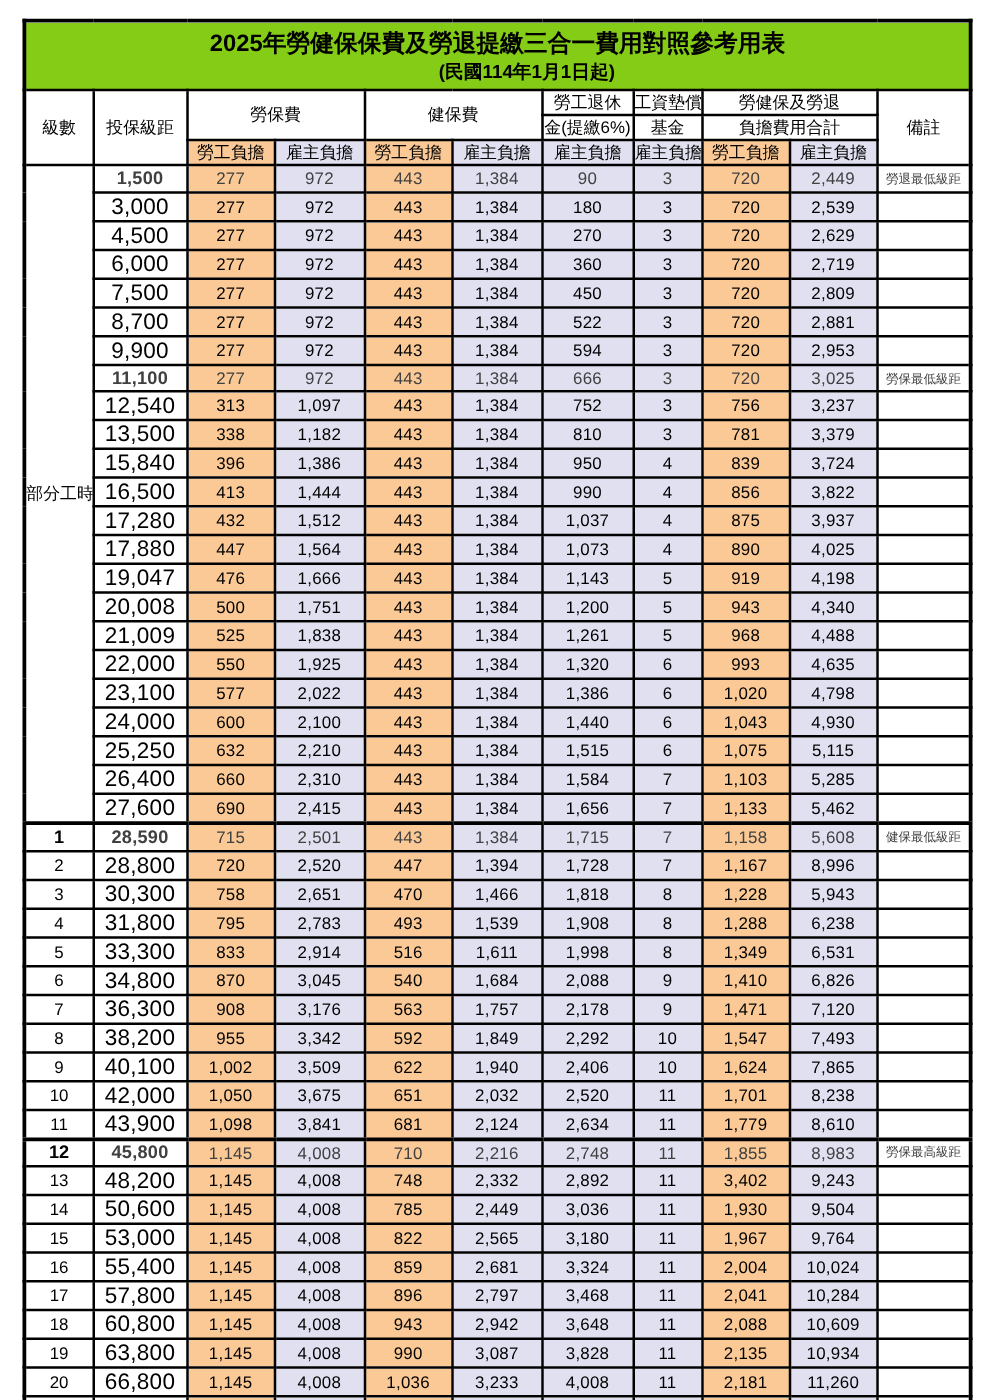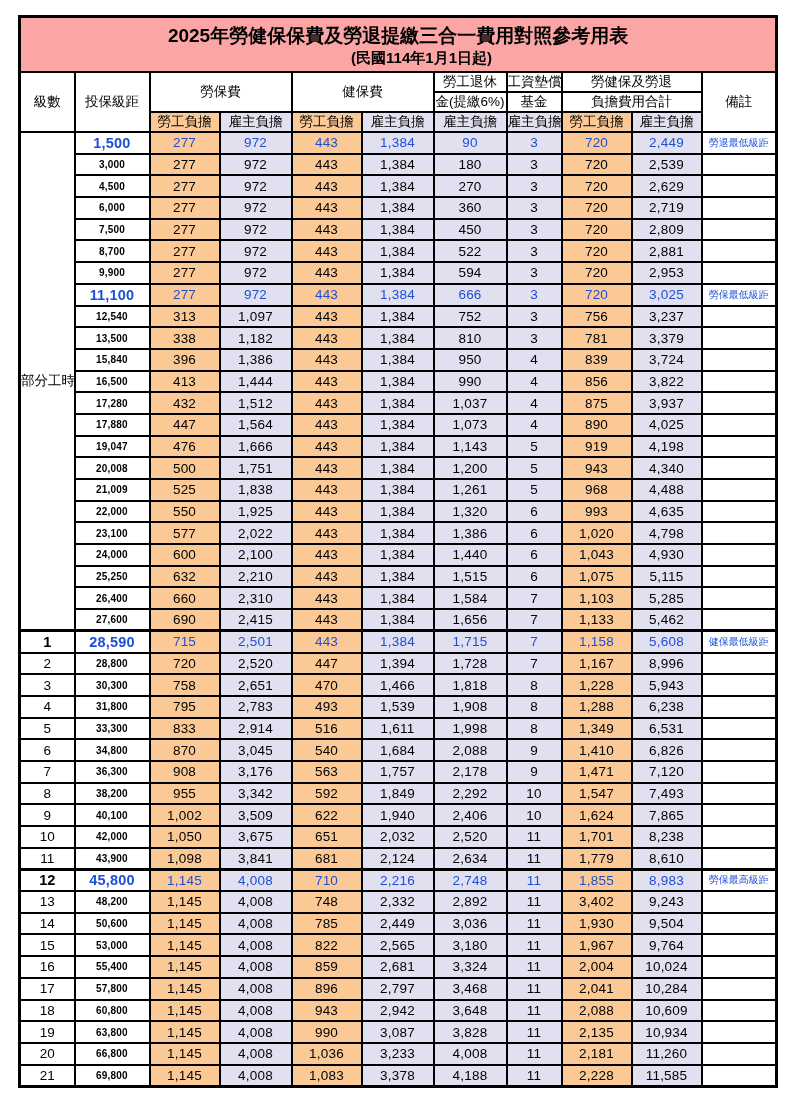--- a/index.html
+++ b/index.html
@@ -1,33 +1,33 @@
 <!DOCTYPE html>
 <html><head>
 <meta charset="utf-8">
 <style>
   html,body{margin:0;padding:0;background:#fff;}
   body{width:791px;height:1120px;font-family:"Liberation Sans",sans-serif;color:#000;overflow:hidden;}
   .sheet{padding:15px 16px 0 18px;}
   table{border-collapse:collapse;table-layout:fixed;width:757px;}
   th,td{border:2px solid #000;padding:0;text-align:center;vertical-align:middle;overflow:hidden;white-space:nowrap;}
   table{border:3px solid #000;}
-  .title-cell{height:53px;background:#fca5a5;}
+  .title-cell{height:53px;background:#84cc16;}
   .title-main{font-size:19px;font-weight:bold;line-height:1.45;}
   .title-sub{font-size:15px;font-weight:bold;line-height:1.1;padding-left:47px;}
   thead th{font-weight:normal;font-size:13.5px;}
   tr.hrow{height:20px;}
   tbody tr{height:21.7px;}
   td{font-size:13.5px;}
   .c-emp{background:#FAC995;}
   .c-er{background:#E0E0F1;}
   .c-note{font-size:10px;color:#F65252;padding:0 1px;margin-top:44px;}
-  .bracket{font-size:10px;font-weight:bold;}
+  .bracket{font-size:18px;}
   tr.hl td.bracket,tr.hl td.level{font-weight:bold;font-size:14.5px;}
-  tr.hl td{color:#1d4ed8;}
+  tr.hl td{color:#404040;}
   tr.hl td.level,tr.hl td.part{color:#000;margin-top:24px;}
   tr.sec td{border-top:3px solid #000;}
   td.part{background:#fff;font-size:13.5px;}
   .num{letter-spacing:0.2px;}
 </style>
 </head>
 <body>
 
 <div class="sheet">
   <table>

